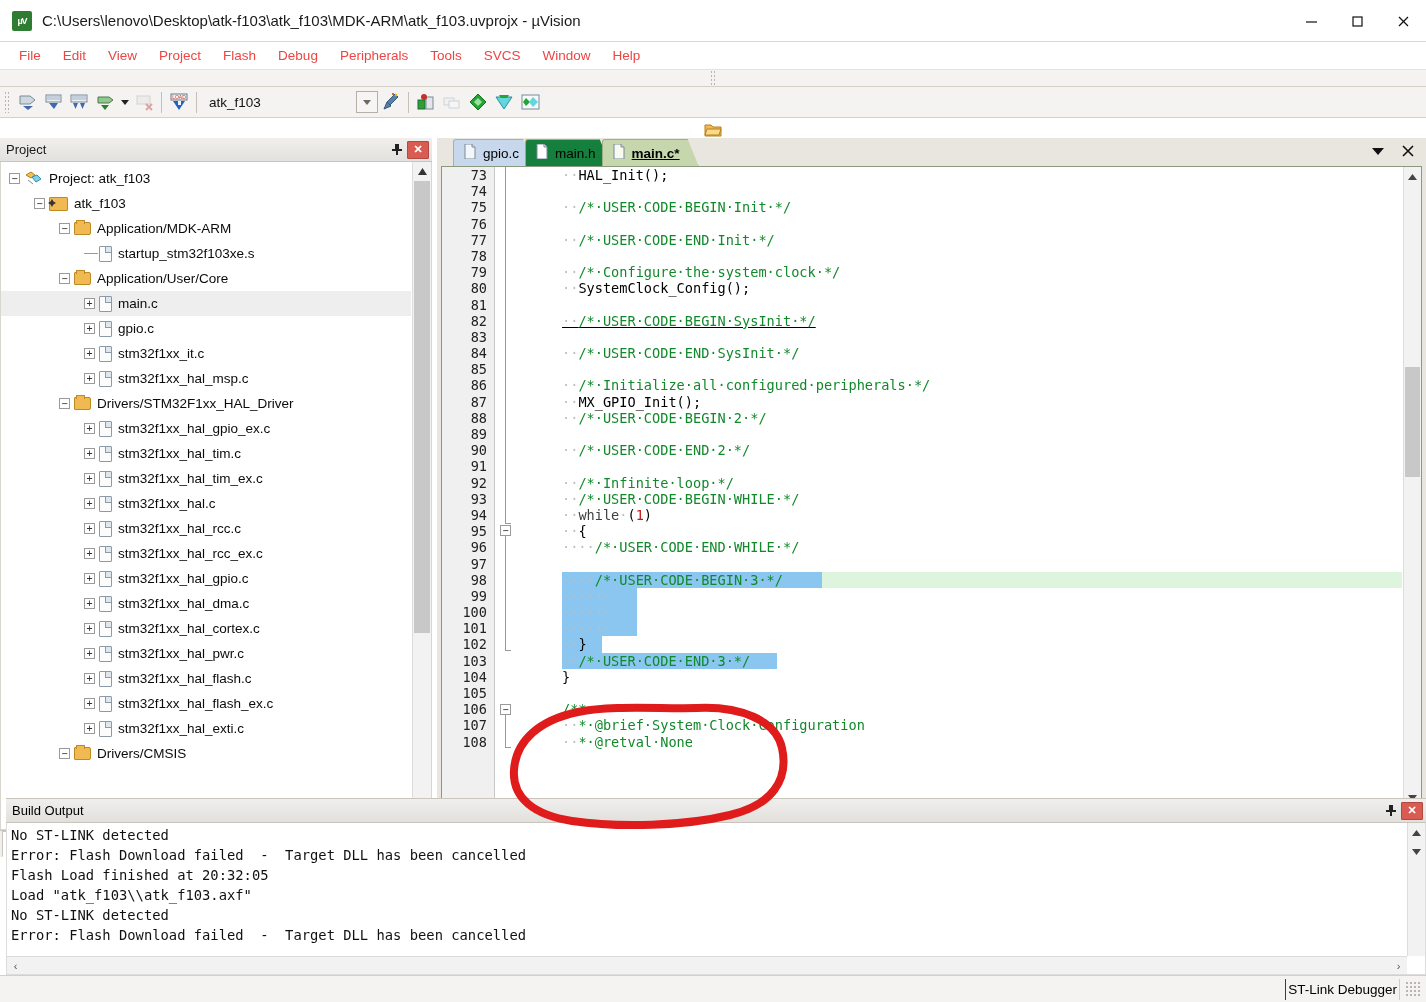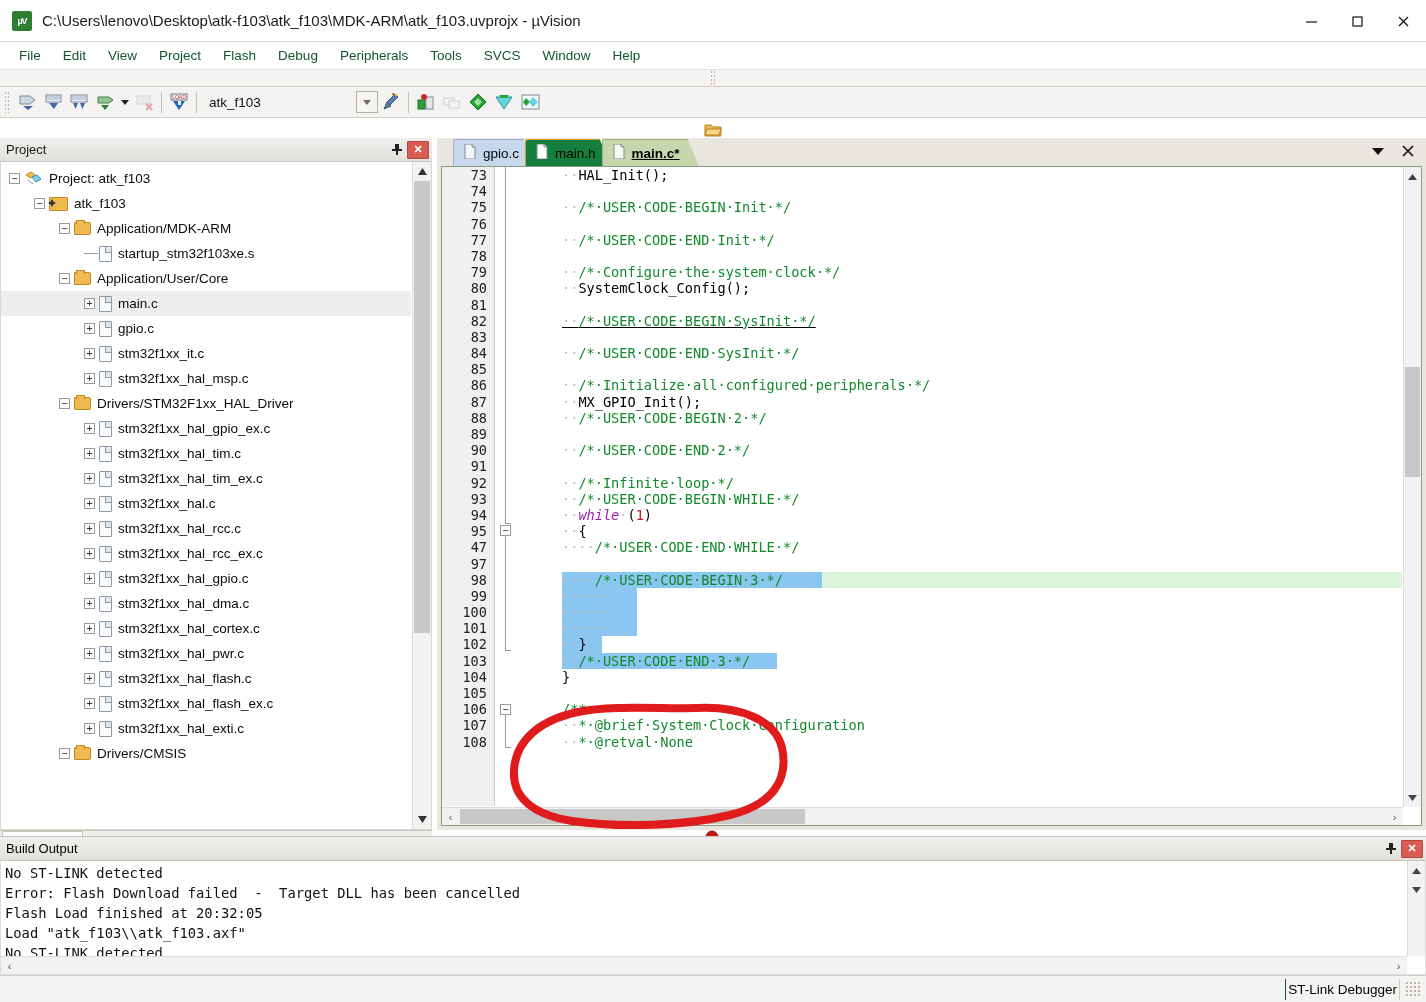--- a/index.html
+++ b/index.html
@@ -33,21 +33,21 @@
     width:46px;height:42px;display:flex;align-items:center;justify-content:center;
     font-size:15px;color:#111;
   }
   #wbtns{ position:absolute; right:0; top:0; display:flex; }
 
   
   #menubar {
     height:28px; background:#ffffff; display:flex; align-items:center;
     padding-left:8px; border-bottom:1px solid #e3e3e3;
   }
-  .menu-item { padding:4px 11px; font-size:13.5px; color:#14532d; white-space:nowrap; }
+  .menu-item { padding:4px 11px; font-size:13.5px; color:#ef4444; white-space:nowrap; }
 
   
   .toolbar {
     background:#f4f3f1; display:flex; align-items:center;
     border-bottom:1px solid #d4d0c8; position:relative;
   }
   #toolbar1{ height:17px;flex-direction:column; }
   #toolbar2{ height:31px; }
   .grip { width:7px;height:22px;margin:0 3px 0 4px;
     background-image:radial-gradient(#b9b5ac 40%, transparent 41%);
@@ -185,21 +185,21 @@
     border-right:1px solid #c9c9c9;
   }
   #foldcol{ position:absolute;left:54px;top:0;width:22px;bottom:0;background:#fff; }
   #codetext{ position:absolute; left:76px; top:0; right:0; bottom:0; background:#fff; }
   .cl{ height:16.2px; font-family:"DejaVu Sans Mono", monospace; font-size:13.6px; line-height:16.2px; white-space:pre; position:relative;margin-left:44px; }
   .gl{
     height:16.2px; line-height:16.2px; text-align:right; padding-right:7px;
     font-family:"DejaVu Sans Mono", monospace; font-size:13.6px; color:#222;
   }
   .cmt{ color:#11892a; }
-  .kw{ color:#a21caf;font-style:italic; }
+  .kw{ color:#404040; }
   .num{ color:#c41a16; }
   .ws{ color:#bdbdbd; }
   .selbg{ background:#8ac6f0; }
   .curline{ position:absolute; left:0; right:0; height:16.2px; background:#ddf5dd; }
   .foldbox{
     position:absolute; left:4px; width:11px;height:11px;border:1px solid #9a9a9a;background:#fff;
     font-family:"DejaVu Sans Mono", monospace; font-size:10px;line-height:9px;text-align:center;color:#333;
   }
   .foldline{ position:absolute; left:9px; width:1px; background:#9a9a9a; }
   .foldend{ position:absolute; left:9px; width:6px;height:1px; background:#9a9a9a; }
@@ -210,21 +210,21 @@
   }
   #code-vthumb{ position:absolute;left:1px;right:1px;top:200px;height:110px;background:#c8c8c8; }
   #code-hscroll{
     position:absolute;left:0;bottom:0;height:18px;right:18px;background:#f2f2f2;border-top:1px solid #dcdcdc;
   }
   #code-hthumb{ position:absolute;top:1px;bottom:1px;left:18px;width:345px;background:#c8c8c8; }
   .sb-ar-h{ position:absolute;top:0;bottom:0;width:17px;display:flex;align-items:center;justify-content:center;font-size:11px;color:#555;}
 
   
   #build-panel{
-    position:absolute; left:0; right:0; bottom:0; height:139px; background:#fef9c3;
+    position:absolute; left:6px; right:0; bottom:0; height:177px; background:#fef9c3;
   }
   #build-head{
     height:25px; display:flex; align-items:center;
     background:linear-gradient(#f0efed,#e2e0dc);
     border-top:1px solid #c9c5bd; border-bottom:1px solid #c9c5bd;
     font-size:13px; padding-left:6px;
   }
   #build-body{
     position:absolute; left:0; right:0; top:25px; bottom:0; background:#fff;
     border:1px solid #dcdcdc; border-top:none; overflow:hidden;
@@ -865,21 +865,21 @@
             <div class="gl">86</div>
             <div class="gl">87</div>
             <div class="gl">88</div>
             <div class="gl">89</div>
             <div class="gl">90</div>
             <div class="gl">91</div>
             <div class="gl">92</div>
             <div class="gl">93</div>
             <div class="gl">94</div>
             <div class="gl">95</div>
-            <div class="gl">47</div>
+            <div class="gl">96</div>
             <div class="gl">97</div>
             <div class="gl">98</div>
             <div class="gl">99</div>
             <div class="gl">100</div>
             <div class="gl">101</div>
             <div class="gl">102</div>
             <div class="gl">103</div>
             <div class="gl">104</div>
             <div class="gl">105</div>
             <div class="gl">106</div>

